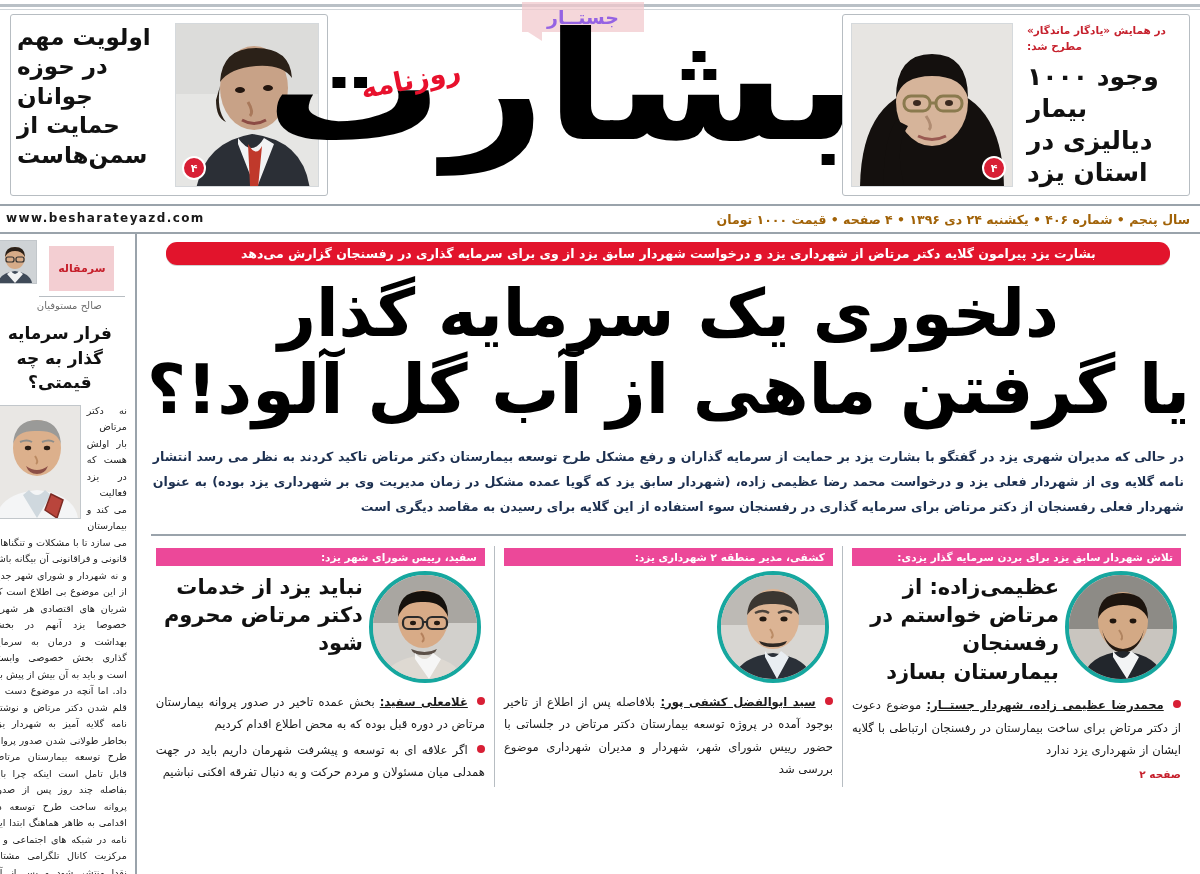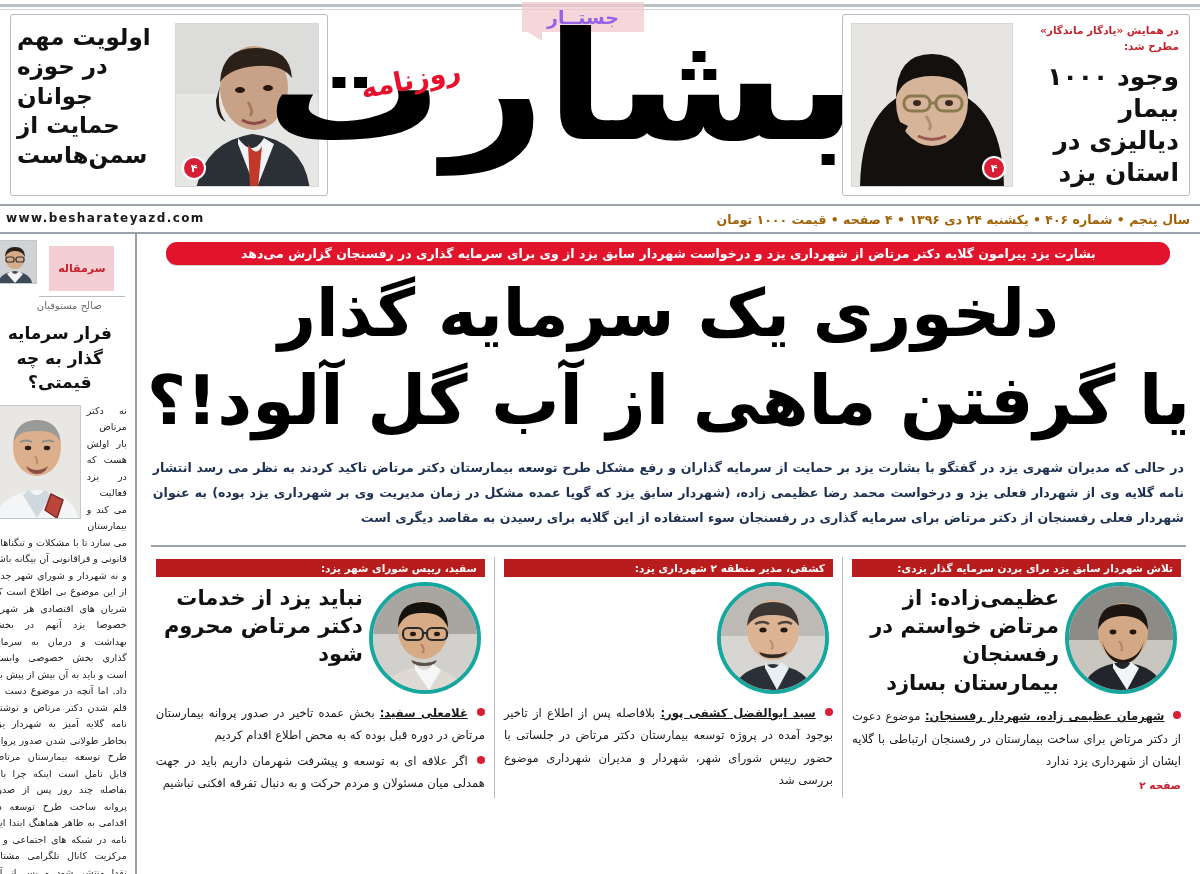--- a/index.html
+++ b/index.html
@@ -64,21 +64,21 @@
     background:#cfcfcf;
     overflow:hidden;
   }
   .promo-right .promo-photo{width:160px;order:2;}
   .promo-text{
     flex:1;padding:8px 10px 6px 6px;
     display:flex;flex-direction:column;
     text-align:left;
     direction:rtl;
   }
-  .promo-right .promo-text{order:1;text-align:right;}
+  .promo-right .promo-text{order:1;}
   .promo-kicker{
     color:#c6202c;font-size:10.5px;line-height:1.5;font-weight:bold;
     margin-bottom:6px;
   }
   .promo-head{
     font-size:23px;line-height:1.28;font-weight:bold;color:#111;
     letter-spacing:-.5px;
   }
   .promo-right .promo-head{font-size:25px;}
   .pg-badge{
@@ -177,40 +177,40 @@
   }
 
   
   .headline{
     text-align:center;margin-top:14px;
   }
   .hl-line{
     font-size:66px;line-height:1.06;font-weight:bold;color:#000;
     letter-spacing:-3px;white-space:nowrap;text-align:center;
   }
-  .hl-line2{font-size:68px;margin-top:16px;}
+  .hl-line2{font-size:68px;margin-top:5px;}
 
   
   .lead{
     margin:18px 6px 0 6px;
     font-size:12.6px;line-height:2.0;
     color:#1d3050;text-align:justify;font-weight:bold;
   }
   .lead p{margin:0;}
 
   .sep-rule{height:2px;background:#9aa3ab;margin:14px 4px 0 4px;}
 
   
   .cards{display:flex;gap:0;margin-top:10px;}
   .card{
     flex:1;padding:0 9px;box-sizing:border-box;position:relative;
   }
   .card + .card{border-right:1px solid #b7bdc2;}
   .card-kicker{
-    background:#b91c1c;color:#fff;font-size:10.5px;font-weight:bold;
+    background:#ec4899;color:#fff;font-size:10.5px;font-weight:bold;
     padding:3px 8px;display:inline-block;width:100%;box-sizing:border-box;
     text-align:right;letter-spacing:-.2px;
   }
   .card-top{display:flex;align-items:flex-start;margin-top:5px;}
   .card-photo{
     width:104px;height:104px;border-radius:50%;flex:none;
     border:4px solid #16a79f;overflow:hidden;position:relative;background:#ccc;
     margin-right:4px;margin-left:6px;
   }
   .card-title{
@@ -340,21 +340,21 @@
                 <path d="M50 55 q5 7 2 10" stroke="#b08460" stroke-width="2" fill="none"></path>
                 <path d="M14 104 q4-24 40-28 q36 4 40 28z" fill="#22262c"></path>
                 <path d="M44 76 q10 14 18 0 l8 6 -12 22 -14-22z" fill="#f3f4f5"></path>
               </svg>
             </div>
             <div class="card-title">عظیمی‌زاده: از مرتاض خواستم در رفسنجان بیمارستان بسازد</div>
           </div>
           <div class="card-bullets">
             <div class="bullet">
               <span class="dot"></span>
-              <span class="who">شهرمان عظیمی زاده، شهردار رفسنجان:</span>
+              <span class="who">محمدرضا عظیمی زاده، شهردار جستــار:</span>
               <span>موضوع دعوت از دکتر مرتاض برای ساخت بیمارستان در رفسنجان ارتباطی با گلایه ایشان از شهرداری یزد ندارد</span>
             </div>
           </div>
           <div class="card-page">صفحه ۲</div>
         </div>
 
         <div class="card">
           <div class="card-kicker">کشفی، مدیر منطقه ۲ شهرداری یزد:</div>
           <div class="card-top">
             <div class="card-photo">

